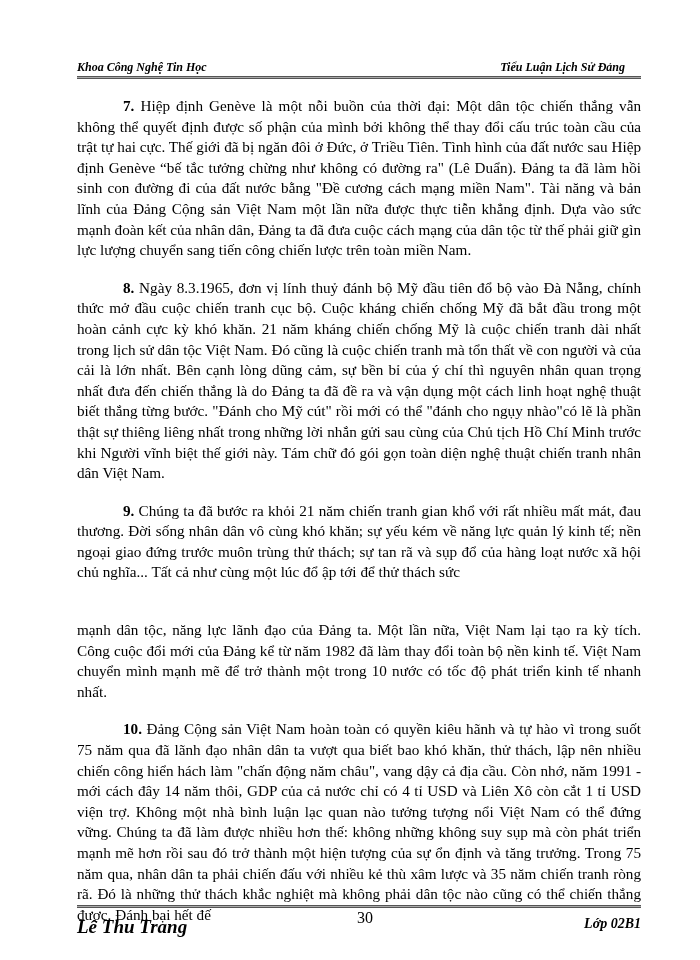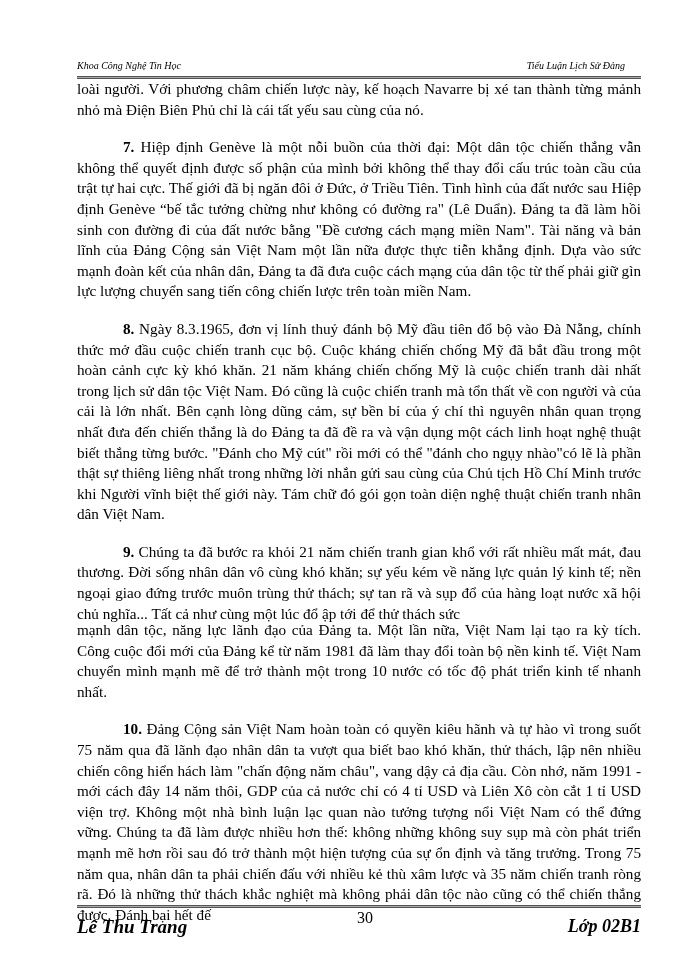--- a/index.html
+++ b/index.html
@@ -1,56 +1,55 @@
 <!DOCTYPE html>
 <html><head>
 <meta charset="utf-8">
 <style>
   html, body { margin: 0; padding: 0; background: #ffffff; }
   body { width: 700px; height: 960px; position: relative; overflow: hidden;
          font-family: "Liberation Serif", serif; color: #000; }
   .page { position: absolute; left: 77px; top: 0; width: 564px; }
   .header { position: absolute; top: 58px; left: 0; width: 564px; height: 18px;
-            font-style: italic; font-weight: normal; font-size: 10px; }
+            font-style: italic; font-weight: bold; font-size: 12px; }
   .header .left { position: absolute; left: 0; top: 2px; }
   .header .right { position: absolute; right: 16px; top: 2px; }
   .rule { position: absolute; left: 0; width: 564px; height: 3px;
           border-top: 1px solid #555; border-bottom: 1px solid #555; background: #aaa; box-sizing: border-box; }
   .rule.top { top: 76px; }
   .rule.bottom { top: 905px; }
   .body-block { position: absolute; left: 0; width: 564px; font-size: 15.2px;
                 line-height: 20.6px; text-align: justify; }
   .p { margin: 0; }
   .p.indent { text-indent: 46px; }
   .p + .p { margin-top: 12px; }
   .num { font-weight: bold; }
   .footer { position: absolute; top: 910px; left: 0; width: 564px; height: 24px; }
   .footer .left { position: absolute; left: 0; top: 6px; font-style: italic; font-weight: bold; font-size: 19px; }
   .footer .center { position: absolute; left: 280px; top: -1px; font-size: 16px; }
-  .footer .right { position: absolute; right: 0; top: 6px; font-style: italic; font-weight: bold; font-size: 18px; }
+  .footer .right { position: absolute; right: 0; top: 6px; font-style: italic; font-weight: bold; font-size: 14px; }
 </style>
 </head>
 <body>
 
 <div class="page">
   <div class="header">
     <span class="left">Khoa Công Nghệ Tin Học</span>
     <span class="right">Tiểu Luận Lịch Sử Đảng</span>
   </div>
   <div class="rule top"></div>
 
   <div class="body-block" style="top:79px;">
-    <p class="p">loài người. Với phương châm chiến lược này, kế hoạch Navarre bị xé tan thành từng mảnh nhỏ mà Điện Biên Phủ chỉ là cái tất yếu sau cùng của nó.</p>
     <p class="p indent" style="margin-top:17px;"><span class="num">7.</span><span> Hiệp định Genève là một nỗi buồn của thời đại: Một dân tộc chiến thắng vẫn không thể quyết định được số phận của mình bởi không thể thay đổi cấu trúc toàn cầu của trật tự hai cực. Thế giới đã bị ngăn đôi ở Đức, ở Triều Tiên. Tình hình của đất nước sau Hiệp định Genève “bế tắc tưởng chừng như không có đường ra" (Lê Duẩn). Đảng ta đã làm hồi sinh con đường đi của đất nước bằng "Đề cương cách mạng miền Nam". Tài năng và bản lĩnh của Đảng Cộng sản Việt Nam một lần nữa được thực tiễn khẳng định. Dựa vào sức mạnh đoàn kết của nhân dân, Đảng ta đã đưa cuộc cách mạng của dân tộc từ thế phải giữ gìn lực lượng chuyển sang tiến công chiến lược trên toàn miền Nam.</span></p>
     <p class="p indent" style="margin-top:17px;"><span class="num">8.</span><span> Ngày 8.3.1965, đơn vị lính thuỷ đánh bộ Mỹ đầu tiên đổ bộ vào Đà Nẵng, chính thức mở đầu cuộc chiến tranh cục bộ. Cuộc kháng chiến chống Mỹ đã bắt đầu trong một hoàn cảnh cực kỳ khó khăn. 21 năm kháng chiến chống Mỹ là cuộc chiến tranh dài nhất trong lịch sử dân tộc Việt Nam. Đó cũng là cuộc chiến tranh mà tổn thất về con người và của cải là lớn nhất. Bên cạnh lòng dũng cảm, sự bền bỉ của ý chí thì nguyên nhân quan trọng nhất đưa đến chiến thắng là do Đảng ta đã đề ra và vận dụng một cách linh hoạt nghệ thuật biết thắng từng bước. "Đánh cho Mỹ cút" rồi mới có thể "đánh cho ngụy nhào"có lẽ là phần thật sự thiêng liêng nhất trong những lời nhắn gửi sau cùng của Chủ tịch Hồ Chí Minh trước khi Người vĩnh biệt thế giới này. Tám chữ đó gói gọn toàn diện nghệ thuật chiến tranh nhân dân Việt Nam.</span></p>
     <p class="p indent" style="margin-top:17px;"><span class="num">9.</span><span> Chúng ta đã bước ra khỏi 21 năm chiến tranh gian khổ với rất nhiều mất mát, đau thương. Đời sống nhân dân vô cùng khó khăn; sự yếu kém về năng lực quản lý kinh tế; nền ngoại giao đứng trước muôn trùng thử thách; sự tan rã và sụp đổ của hàng loạt nước xã hội chủ nghĩa... Tất cả như cùng một lúc đổ ập tới để thử thách sức</span></p>
   </div>
 
   <div class="body-block" style="top:620px;">
-    <p class="p">mạnh dân tộc, năng lực lãnh đạo của Đảng ta. Một lần nữa, Việt Nam lại tạo ra kỳ tích. Công cuộc đổi mới của Đảng kể từ năm 1981 đã làm thay đổi toàn bộ nền kinh tế. Việt Nam chuyển mình mạnh mẽ để trở thành một trong 10 nước có tốc độ phát triển kinh tế nhanh nhất.</p>
+    <p class="p">mạnh dân tộc, năng lực lãnh đạo của Đảng ta. Một lần nữa, Việt Nam lại tạo ra kỳ tích. Công cuộc đổi mới của Đảng kể từ năm 1982 đã làm thay đổi toàn bộ nền kinh tế. Việt Nam chuyển mình mạnh mẽ để trở thành một trong 10 nước có tốc độ phát triển kinh tế nhanh nhất.</p>
     <p class="p indent" style="margin-top:17px;"><span class="num">10.</span><span> Đảng Cộng sản Việt Nam hoàn toàn có quyền kiêu hãnh và tự hào vì trong suốt 75 năm qua đã lãnh đạo nhân dân ta vượt qua biết bao khó khăn, thử thách, lập nên nhiều chiến công hiển hách làm "chấn động năm châu", vang dậy cả địa cầu. Còn nhớ, năm 1991 - mới cách đây 14 năm thôi, GDP của cả nước chỉ có 4 tỉ USD và Liên Xô còn cắt 1 tỉ USD viện trợ. Không một nhà bình luận lạc quan nào tưởng tượng nổi Việt Nam có thể đứng vững. Chúng ta đã làm được nhiều hơn thế: không những không suy sụp mà còn phát triển mạnh mẽ hơn rồi sau đó trở thành một hiện tượng của sự ổn định và tăng trưởng. Trong 75 năm qua, nhân dân ta phải chiến đấu với nhiều kẻ thù xâm lược và 35 năm chiến tranh ròng rã. Đó là những thử thách khắc nghiệt mà không phải dân tộc nào cũng có thể chiến thắng được. Đánh bại hết đế</span></p>
   </div>
 
   <div class="rule bottom"></div>
   <div class="footer">
     <span class="left">Lê Thu Trang</span>
     <span class="center">30</span>
     <span class="right">Lớp 02B1</span>
   </div>
 </div>

